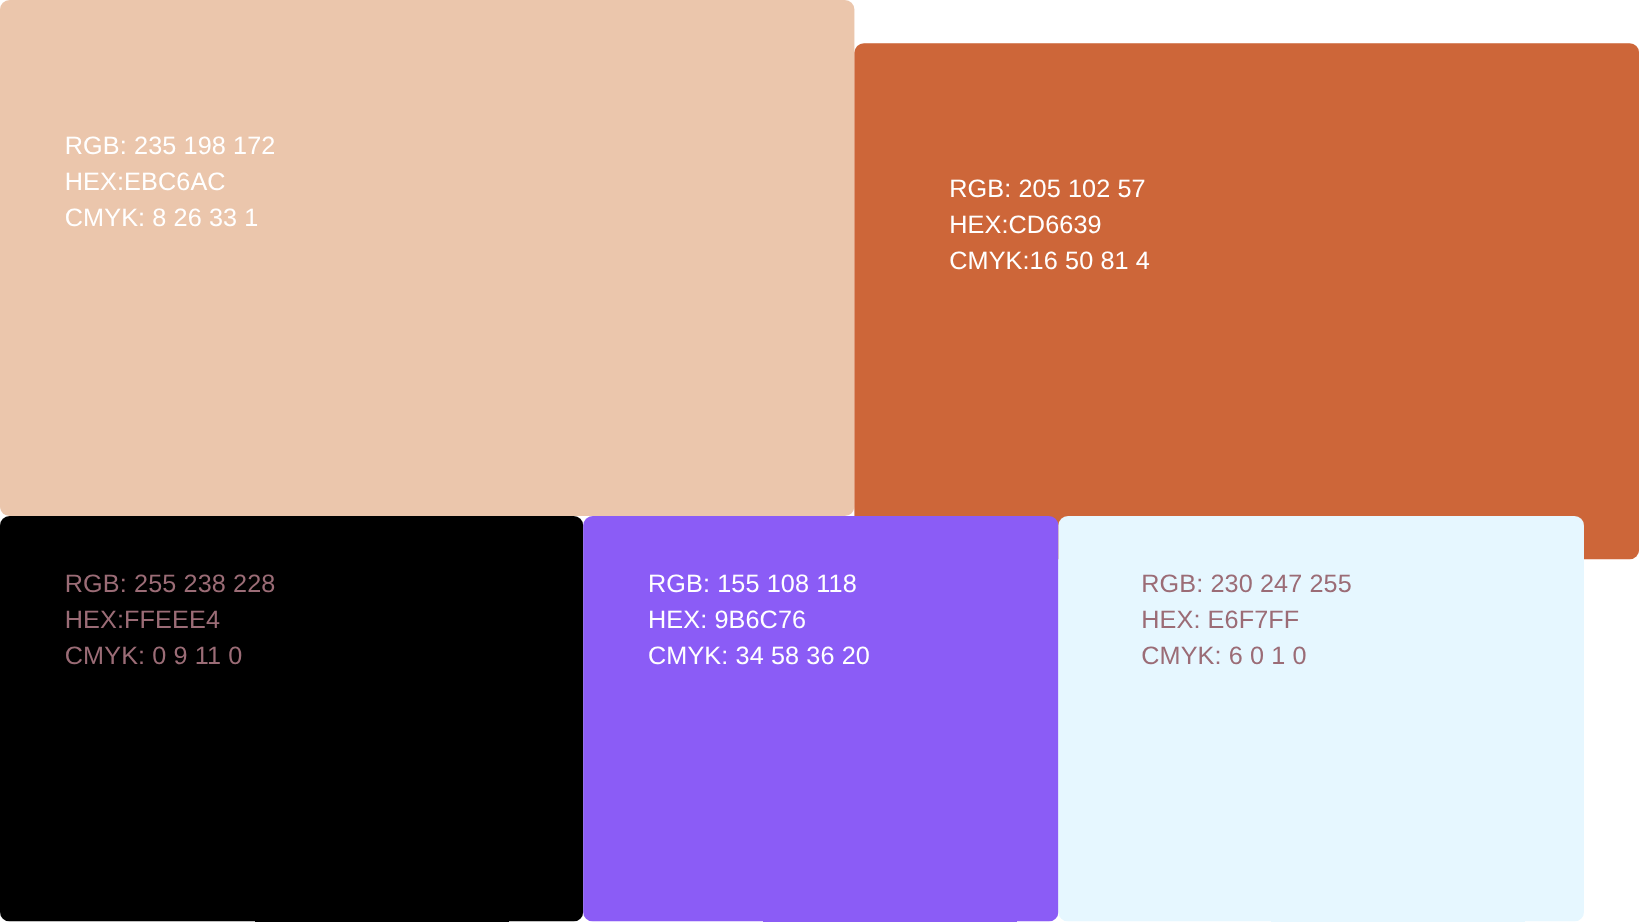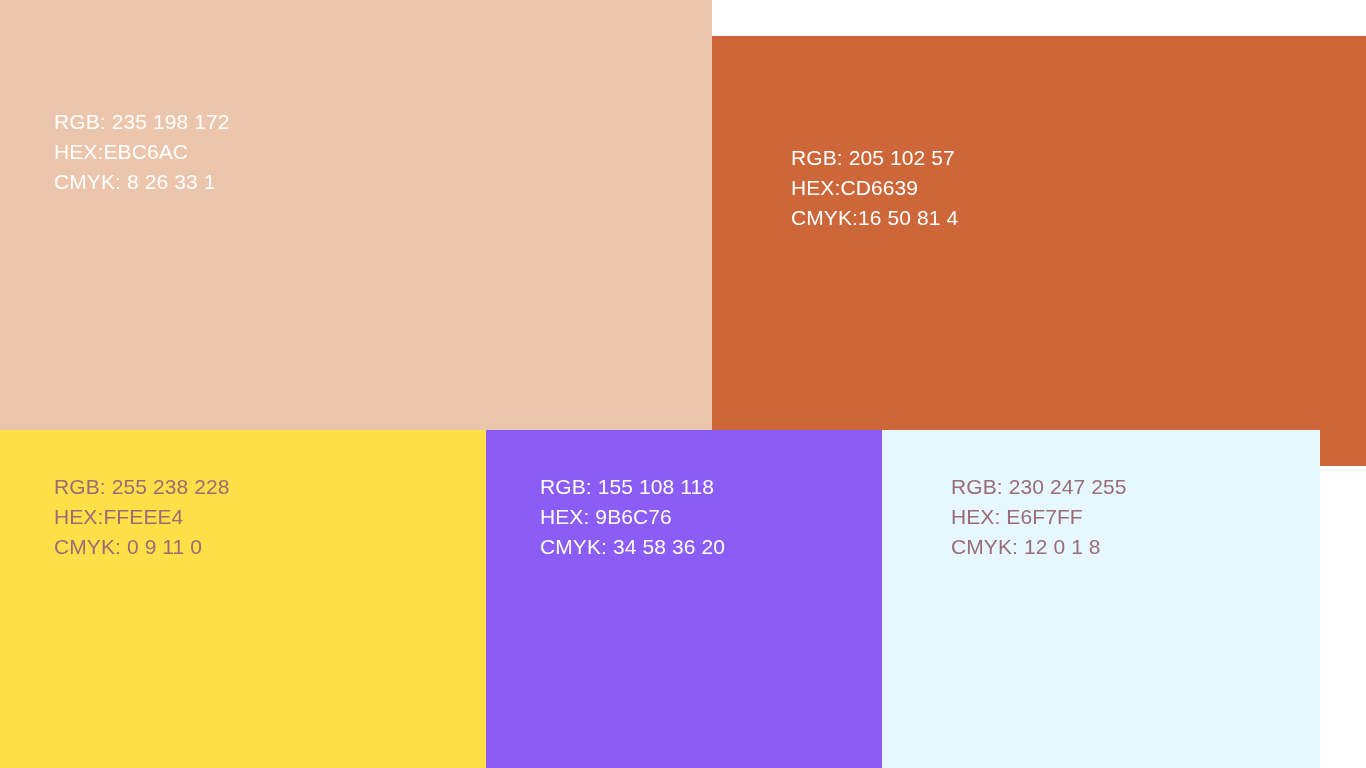--- a/index.html
+++ b/index.html
@@ -15,20 +15,21 @@
 
   #palette {
     position: relative;
     width: 1366px;
     height: 768px;
   }
 
   .swatch {
     position: absolute;
     box-sizing: border-box;
+    border-radius: 8px;
   }
 
   .swatch-text {
     position: absolute;
     font-family: "Liberation Sans", sans-serif;
     font-size: 21px;
     line-height: 30px;
     letter-spacing: 0.1px;
     white-space: nowrap;
     user-select: none;
@@ -68,37 +69,37 @@
   </div>
 
   <div class="swatch" id="swatch-2" style="background-color: rgb(205, 102, 57);">
     <div class="swatch-text" style="color: rgb(255, 255, 255);">
       <span class="swatch-line">RGB: 205 102 57</span>
       <span class="swatch-line">HEX:CD6639</span>
       <span class="swatch-line">CMYK:16 50 81 4</span>
     </div>
   </div>
 
-  <div class="swatch" id="swatch-3" style="background-color: #fde047;">
+  <div class="swatch" id="swatch-3" style="background-color: #000000;">
     <div class="swatch-text" style="color: rgb(155, 108, 118);">
       <span class="swatch-line">RGB: 255 238 228</span>
       <span class="swatch-line">HEX:FFEEE4</span>
       <span class="swatch-line">CMYK: 0 9 11 0</span>
     </div>
   </div>
 
   <div class="swatch" id="swatch-4" style="background-color: #8b5cf6;">
     <div class="swatch-text" style="color: rgb(255, 255, 255);">
       <span class="swatch-line">RGB: 155 108 118</span>
       <span class="swatch-line">HEX: 9B6C76</span>
       <span class="swatch-line">CMYK: 34 58 36 20</span>
     </div>
   </div>
 
   <div class="swatch" id="swatch-5" style="background-color: rgb(230, 247, 255);">
     <div class="swatch-text" style="color: rgb(155, 108, 118);">
       <span class="swatch-line">RGB: 230 247 255</span>
       <span class="swatch-line">HEX: E6F7FF</span>
-      <span class="swatch-line">CMYK: 12 0 1 8</span>
+      <span class="swatch-line">CMYK: 6 0 1 0</span>
     </div>
   </div>
 
 </div>
 
 </body></html>

